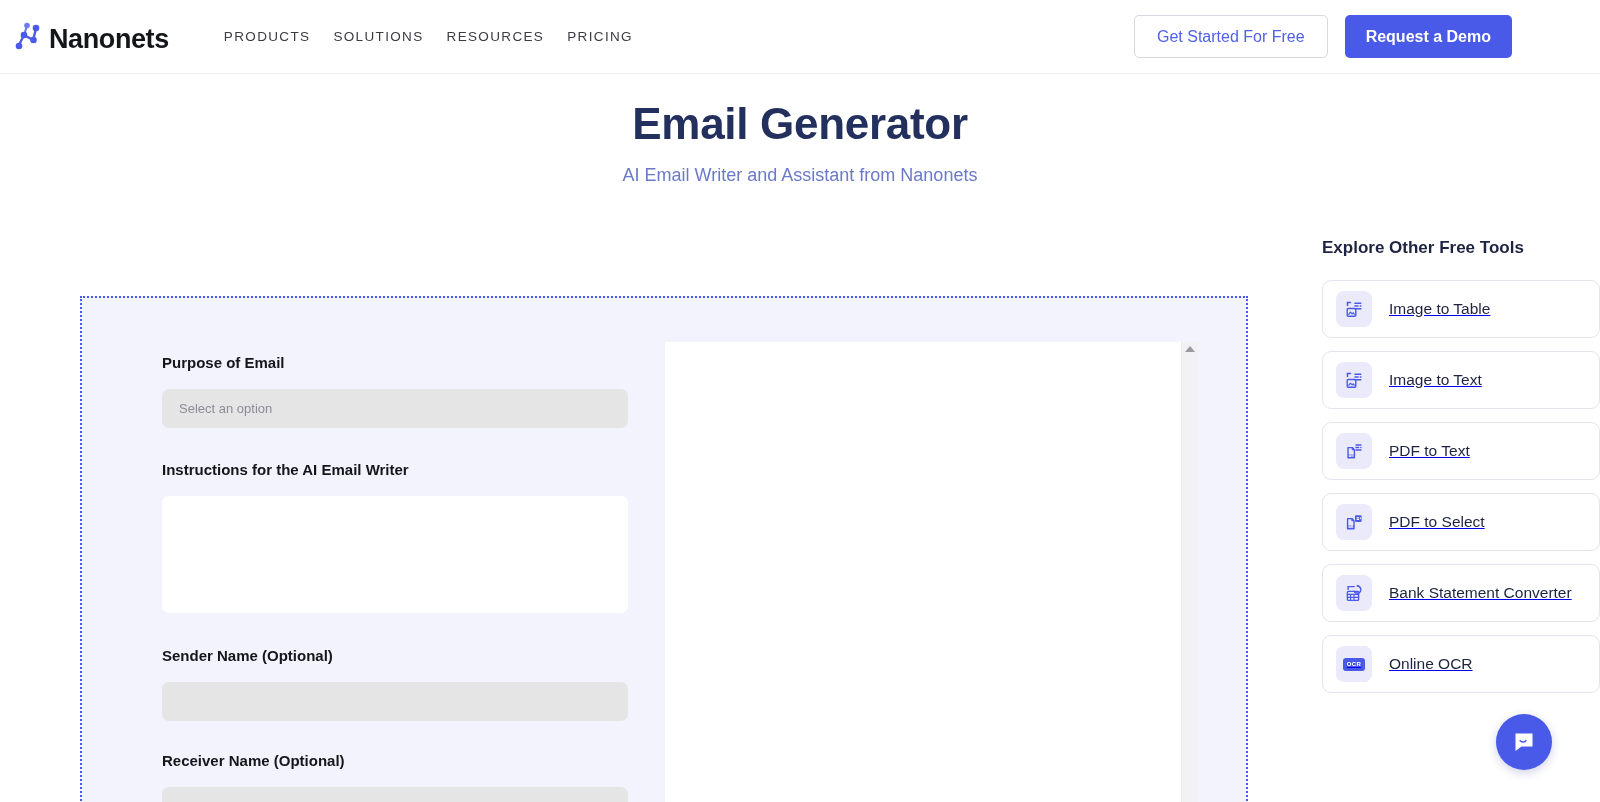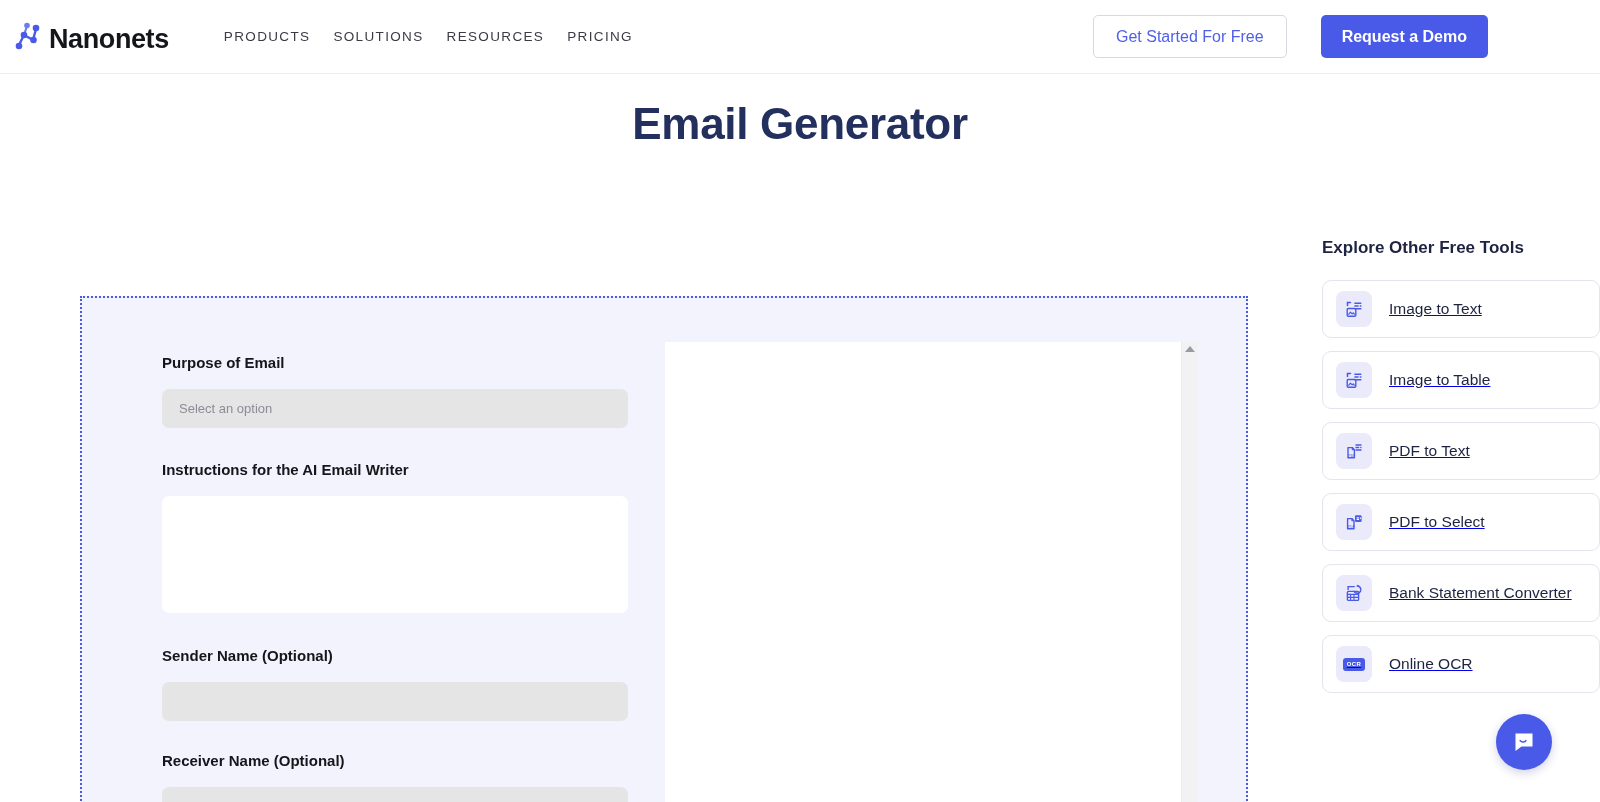--- a/index.html
+++ b/index.html
@@ -49,24 +49,24 @@
     font-size: 13.5px;
     letter-spacing: 1.35px;
     color: #3b3b44;
     text-decoration: none;
     font-weight: 400;
     white-space: nowrap;
     cursor: pointer;
   }
   .header-actions {
     margin-left: auto;
-    margin-right: 112px;
-    display: flex;
-    align-items: center;
-    gap: 34px;
+    margin-right: 88px;
+    display: flex;
+    align-items: center;
+    gap: 17px;
   }
   .btn-outline {
     height: 43px;
     padding: 0 22px;
     display: flex;
     align-items: center;
     justify-content: center;
     border: 1px solid #d8d8e0;
     border-radius: 5px;
     background: #ffffff;
@@ -301,20 +301,21 @@
   </nav>
 
   <div class="header-actions">
     <button class="btn-outline">Get Started For Free</button>
     <button class="btn-primary">Request a Demo</button>
   </div>
 </header>
 
 <section class="hero">
   <h1 class="page-title">Email Generator</h1>
+  <p class="page-subtitle">AI Email Writer and Assistant from Nanonets</p>
 </section>
 
 <section class="tool-shell">
 
   <div class="tool-form">
 
     <div class="field-group">
       <div class="field-label">Purpose of Email</div>
       <input class="field-input" type="text" placeholder="Select an option" style="">
     </div>
@@ -357,36 +358,36 @@
       <svg width="21" height="21" viewBox="0 0 21 21">
         <path d="M3.5 6.5V3.5H6.5" stroke="#4a5ae8" stroke-width="1.5" fill="none" stroke-linecap="round"></path>
         <rect x="3.2" y="9.5" width="8.6" height="7.8" rx="1" stroke="#4a5ae8" stroke-width="1.4" fill="none"></rect>
         <path d="M4.4 15.6l2.1-2.4 1.6 1.7 1.3-1.1 1.2 1.8" stroke="#4a5ae8" stroke-width="1.2" fill="none" stroke-linejoin="round"></path>
         <rect x="10.2" y="3.4" width="7.3" height="1.6" rx="0.7" fill="#4a5ae8"></rect>
         <rect x="10.2" y="6.2" width="4.6" height="1.5" rx="0.7" fill="#4a5ae8"></rect>
         <rect x="15.6" y="6.2" width="2.0" height="1.5" rx="0.7" fill="#4a5ae8"></rect>
         <rect x="10.2" y="8.9" width="7.3" height="1.5" rx="0.7" fill="#4a5ae8"></rect>
       </svg>
     </span>
-    <span class="tool-card-label">Image to Text</span>
+    <span class="tool-card-label">Image to Table</span>
   </a>
 
   <a class="tool-card" href="#">
     <span class="tool-icon-box">
       <svg width="21" height="21" viewBox="0 0 21 21">
         <path d="M3.5 6.5V3.5H6.5" stroke="#4a5ae8" stroke-width="1.5" fill="none" stroke-linecap="round"></path>
         <rect x="3.2" y="9.5" width="8.6" height="7.8" rx="1" stroke="#4a5ae8" stroke-width="1.4" fill="none"></rect>
         <path d="M4.4 15.6l2.1-2.4 1.6 1.7 1.3-1.1 1.2 1.8" stroke="#4a5ae8" stroke-width="1.2" fill="none" stroke-linejoin="round"></path>
         <rect x="10.2" y="3.4" width="7.3" height="1.6" rx="0.7" fill="#4a5ae8"></rect>
         <rect x="10.2" y="6.2" width="4.6" height="1.5" rx="0.7" fill="#4a5ae8"></rect>
         <rect x="15.6" y="6.2" width="2.0" height="1.5" rx="0.7" fill="#4a5ae8"></rect>
         <rect x="10.2" y="8.9" width="7.3" height="1.5" rx="0.7" fill="#4a5ae8"></rect>
       </svg>
     </span>
-    <span class="tool-card-label">Image to Table</span>
+    <span class="tool-card-label">Image to Text</span>
   </a>
 
   <a class="tool-card" href="#">
     <span class="tool-icon-box">
       <svg width="21" height="21" viewBox="0 0 21 21">
         <path d="M4 6.6h4.3l2.1 2.2v8.0H4z" stroke="#4a5ae8" stroke-width="1.4" fill="none" stroke-linejoin="round"></path>
         <path d="M8.3 6.6v2.2h2.1" stroke="#4a5ae8" stroke-width="1.1" fill="none"></path>
         <text x="4.6" y="15.6" font-size="3.4" fill="#4a5ae8" font-family="Liberation Sans, sans-serif">PDF</text>
         <rect x="11.3" y="3.2" width="6.4" height="1.5" rx="0.7" fill="#4a5ae8"></rect>
         <rect x="11.3" y="5.8" width="4.0" height="1.4" rx="0.7" fill="#4a5ae8"></rect>

